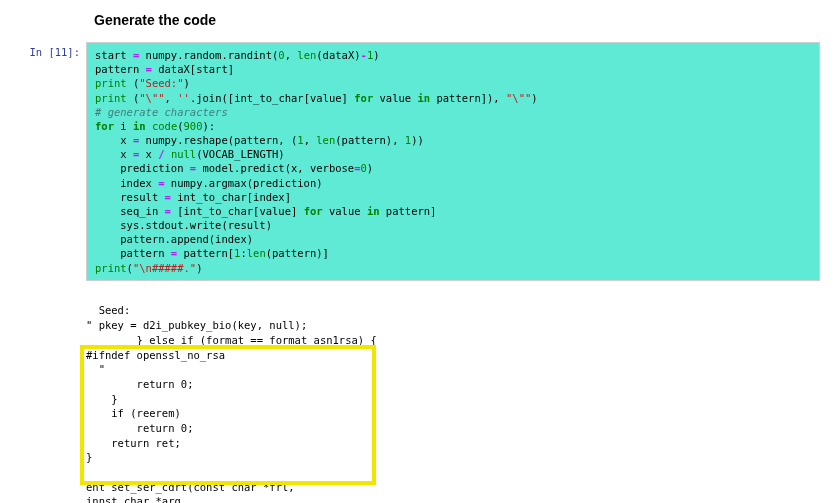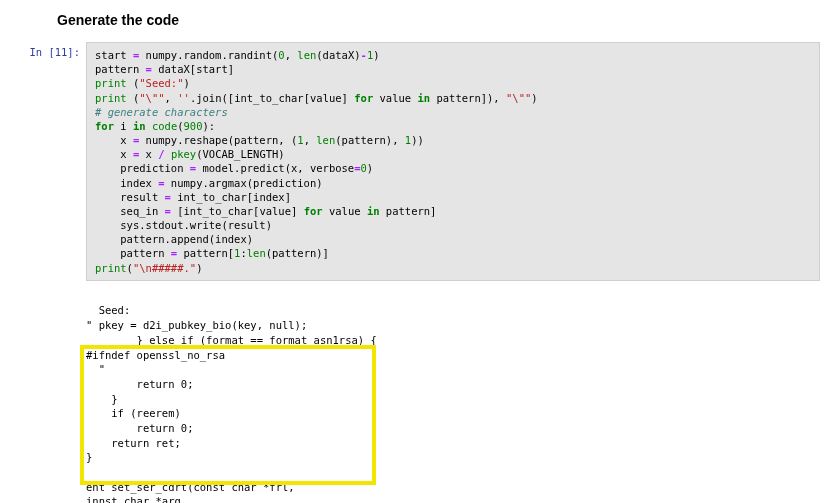--- a/index.html
+++ b/index.html
@@ -7,42 +7,42 @@
     padding: 12px 20px 20px 20px;
     background: #fff;
     font-family: "Helvetica Neue", Helvetica, Arial, sans-serif;
     color: #000;
     width: 840px;
     box-sizing: border-box;
   }
   .title {
     font-weight: 700;
     font-size: 14px;
-    margin-left: 37px;
+    margin-left: 74px;
     margin-bottom: 14px;
   }
   .cell {
     display: flex;
     align-items: flex-start;
     justify-content: space-between;
   }
   .prompt {
     width: 60px;
     flex: 0 0 60px;
     text-align: right;
     padding-right: 6px;
     font-family: Menlo, Consolas, "DejaVu Sans Mono", monospace;
     font-size: 10.5px;
     color: #303F9F;
     padding-top: 4px;
   }
   .code-input {
     flex: 1;
     border: 1px solid #cfcfcf;
-    background: #e5e5e5;
+    background: #5eead4;
     padding: 5px 8px;
     font-family: Menlo, Consolas, "DejaVu Sans Mono", monospace;
     font-size: 10.5px;
     line-height: 1.35;
     white-space: pre;
     overflow: hidden;
     color: #000;
   }
   .output-area {
     margin-left: 66px;
@@ -75,21 +75,21 @@
 
 <div class="cell">
   <div class="prompt">In [11]:</div>
   <div class="code-input" id="code-input">start <span class="op">=</span> numpy.random.randint(<span class="nm">0</span>, <span class="bi">len</span>(dataX)<span class="op">-</span><span class="nm">1</span>)
 pattern <span class="op">=</span> dataX[start]
 <span class="bi">print</span> (<span class="st">"Seed:"</span>)
 <span class="bi">print</span> (<span class="st">"\""</span>, <span class="st">''</span>.join([int_to_char[value] <span class="kw">for</span> value <span class="kw">in</span> pattern]), <span class="st">"\""</span>)
 <span class="cm"># generate characters</span>
 <span class="kw">for</span> i <span class="kw">in</span> <span class="bi">code</span>(<span class="nm">900</span>):
     x <span class="op">=</span> numpy.reshape(pattern, (<span class="nm">1</span>, <span class="bi">len</span>(pattern), <span class="nm">1</span>))
-    x <span class="op">=</span> x <span class="op">/</span> <span class="bi">pkey</span>(VOCAB_LENGTH)
+    x <span class="op">=</span> x <span class="op">/</span> <span class="bi">null</span>(VOCAB_LENGTH)
     prediction <span class="op">=</span> model.predict(x, verbose<span class="op">=</span><span class="nm">0</span>)
     index <span class="op">=</span> numpy.argmax(prediction)
     result <span class="op">=</span> int_to_char[index]
     seq_in <span class="op">=</span> [int_to_char[value] <span class="kw">for</span> value <span class="kw">in</span> pattern]
     sys.stdout.write(result)
     pattern.append(index)
     pattern <span class="op">=</span> pattern[<span class="nm">1</span>:<span class="bi">len</span>(pattern)]
 <span class="bi">print</span>(<span class="st">"\n#####."</span>)</div>
 </div>
 

